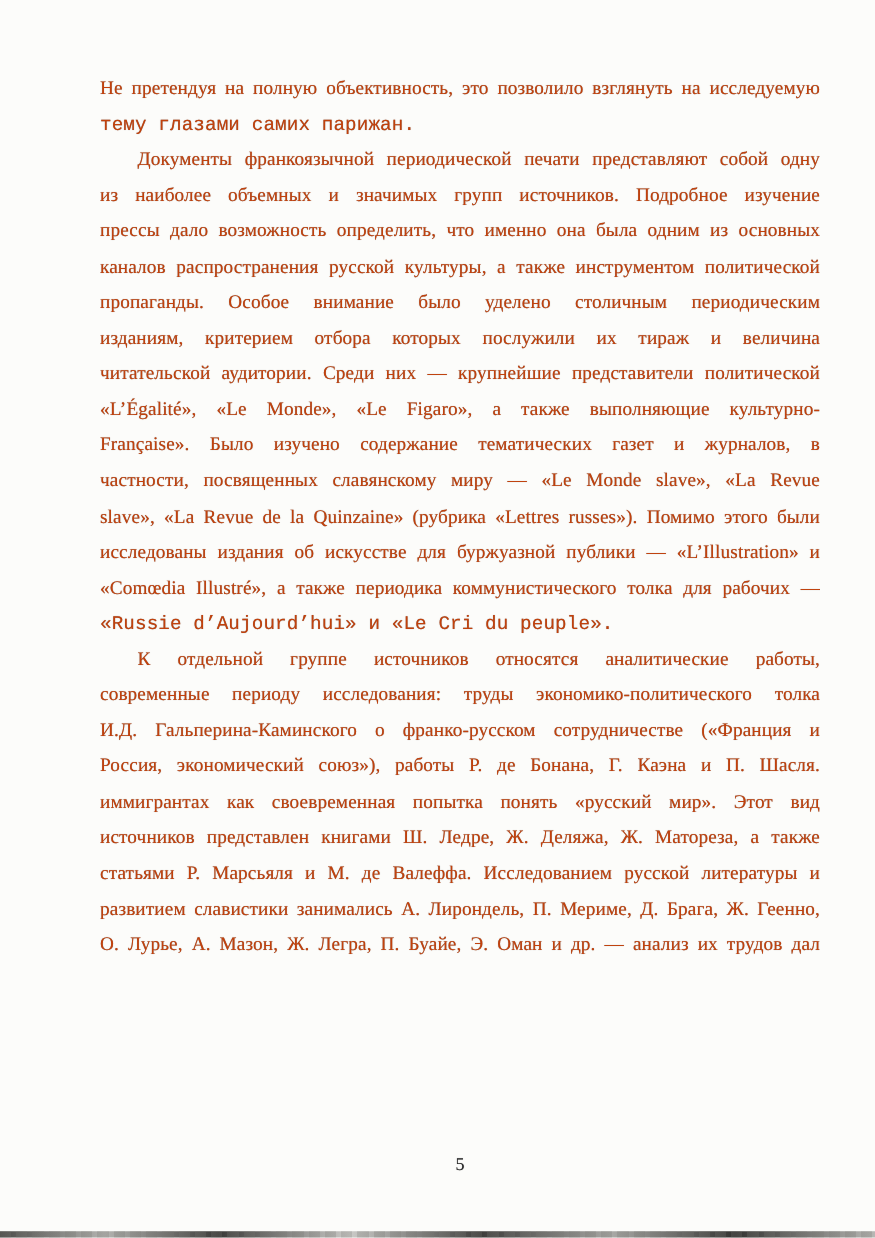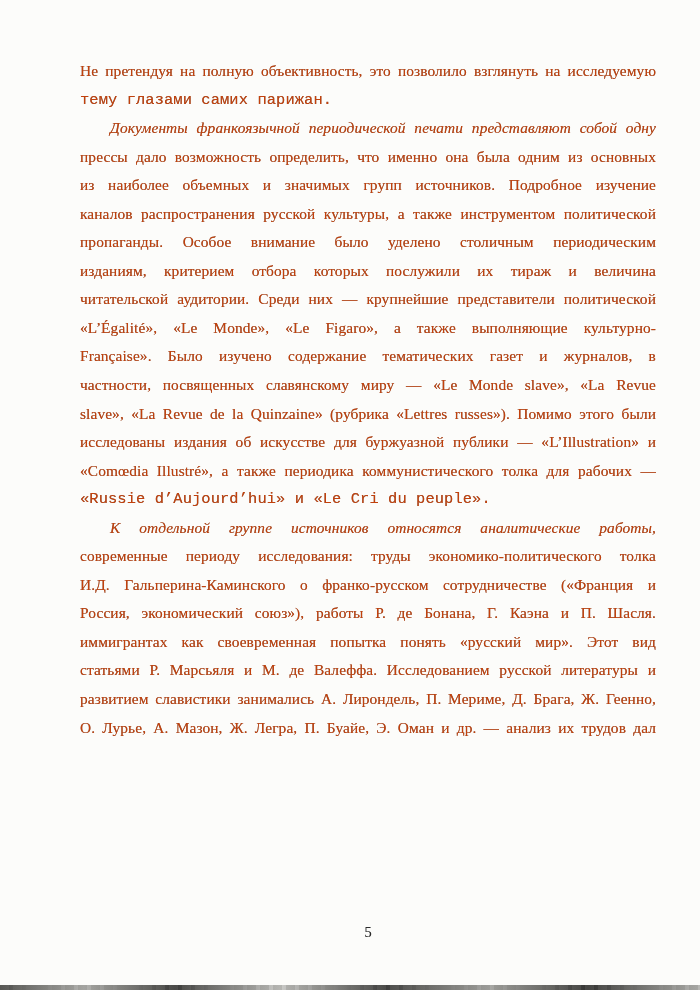--- a/index.html
+++ b/index.html
@@ -32,21 +32,20 @@
     color: #c2410c;
     text-align: justify;
     text-align-last: justify;
     white-space: nowrap;
     overflow: hidden;
     letter-spacing: 0.1px;
     text-shadow: 0 0 0.6px rgba(30,30,30,0.55);
   }
   .line.indent {
     text-indent: 30px;
-    font-style: italic;
   }
   .line.short {
     text-align: left;
     text-align-last: left;
     font-family: Liberation Mono, monospace;
   }
   .page-number {
     position: absolute;
     left: 80px;
     top: 924px;
@@ -74,37 +73,38 @@
   }
 </style>
 </head>
 <body>
 
 <div class="page">
   <div class="text-block" id="text-block">
       <div class="line">Не претендуя на полную объективность, это позволило взглянуть на исследуемую</div>
       <div class="line short">тему глазами самих парижан.</div>
       <div class="line indent">Документы франкоязычной периодической печати представляют собой одну</div>
+      <div class="line">из наиболее объемных и значимых групп источников. Подробное изучение</div>
       <div class="line">прессы дало возможность определить, что именно она была одним из основных</div>
-      <div class="line">из наиболее объемных и значимых групп источников. Подробное изучение</div>
       <div class="line">каналов распространения русской культуры, а также инструментом политической</div>
       <div class="line">пропаганды. Особое внимание было уделено столичным периодическим</div>
       <div class="line">изданиям, критерием отбора которых послужили их тираж и величина</div>
       <div class="line">читательской аудитории. Среди них — крупнейшие представители политической</div>
       <div class="line">«L’Égalité», «Le Monde», «Le Figaro», а также выполняющие культурно-</div>
       <div class="line">Française». Было изучено содержание тематических газет и журналов, в</div>
       <div class="line">частности, посвященных славянскому миру — «Le Monde slave», «La Revue</div>
       <div class="line">slave», «La Revue de la Quinzaine» (рубрика «Lettres russes»). Помимо этого были</div>
       <div class="line">исследованы издания об искусстве для буржуазной публики — «L’Illustration» и</div>
       <div class="line">«Comœdia Illustré», а также периодика коммунистического толка для рабочих —</div>
       <div class="line short">«Russie d’Aujourd’hui» и «Le Cri du peuple».</div>
       <div class="line indent">К отдельной группе источников относятся аналитические работы,</div>
       <div class="line">современные периоду исследования: труды экономико-политического толка</div>
       <div class="line">И.Д. Гальперина-Каминского о франко-русском сотрудничестве («Франция и</div>
       <div class="line">Россия, экономический союз»), работы Р. де Бонана, Г. Каэна и П. Шасля.</div>
       <div class="line">иммигрантах как своевременная попытка понять «русский мир». Этот вид</div>
+      <div class="line">источников представлен книгами Ш. Ледре, Ж. Деляжа, Ж. Матореза, а также</div>
       <div class="line">статьями Р. Марсьяля и М. де Валеффа. Исследованием русской литературы и</div>
       <div class="line">развитием славистики занимались А. Лирондель, П. Мериме, Д. Брага, Ж. Геенно,</div>
       <div class="line">О. Лурье, А. Мазон, Ж. Легра, П. Буайе, Э. Оман и др. — анализ их трудов дал</div>
     </div>
   <div class="page-number">5</div>
   <div class="scan-edge"></div>
 </div>
 
 </body></html>

